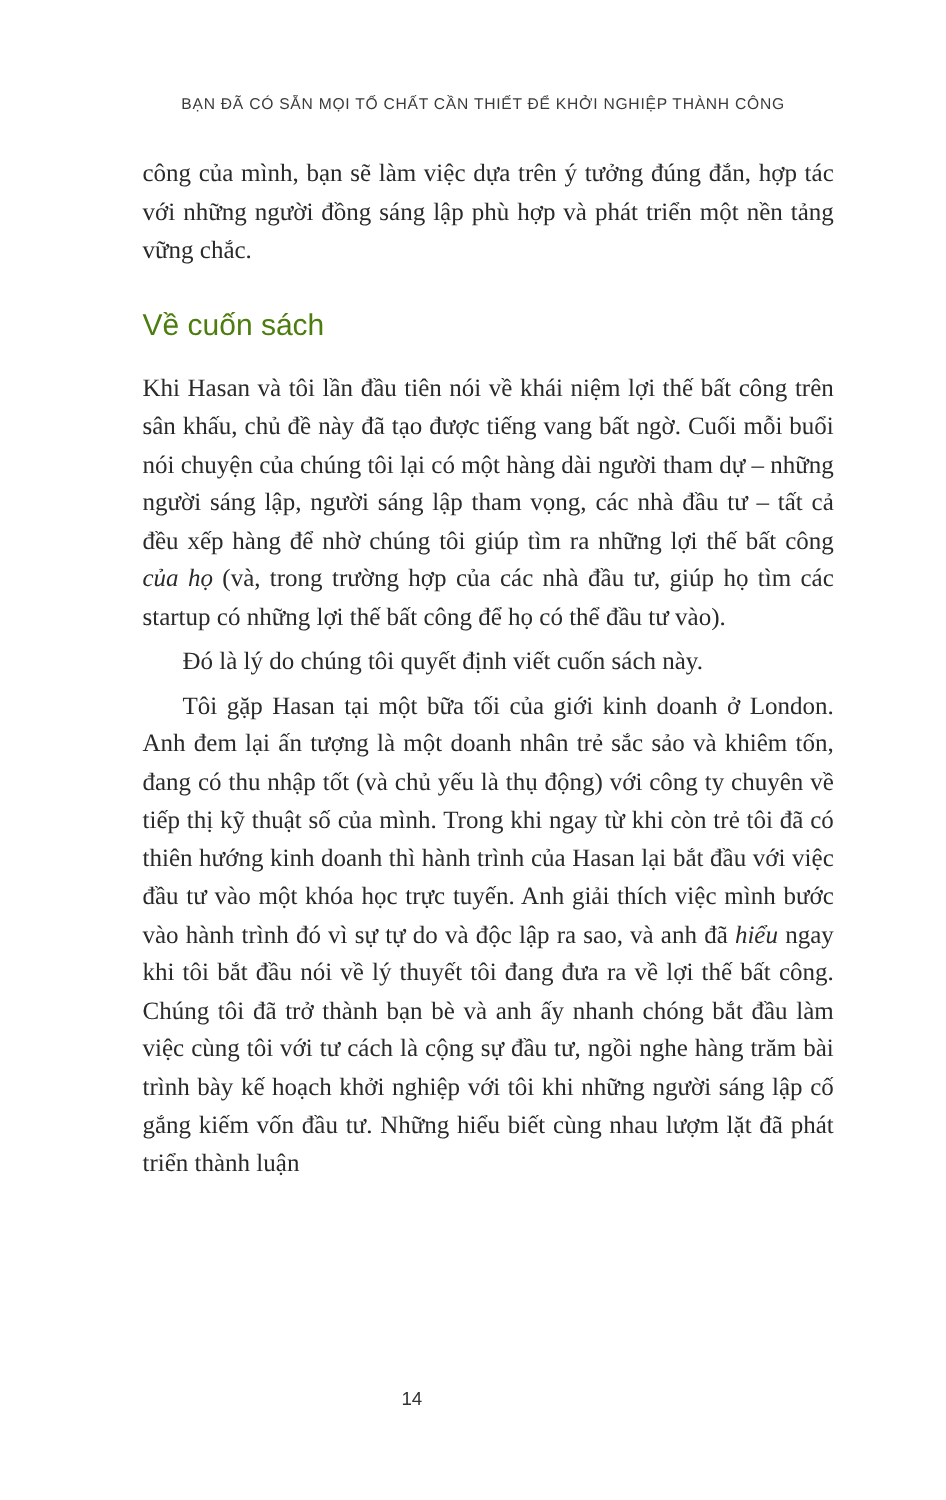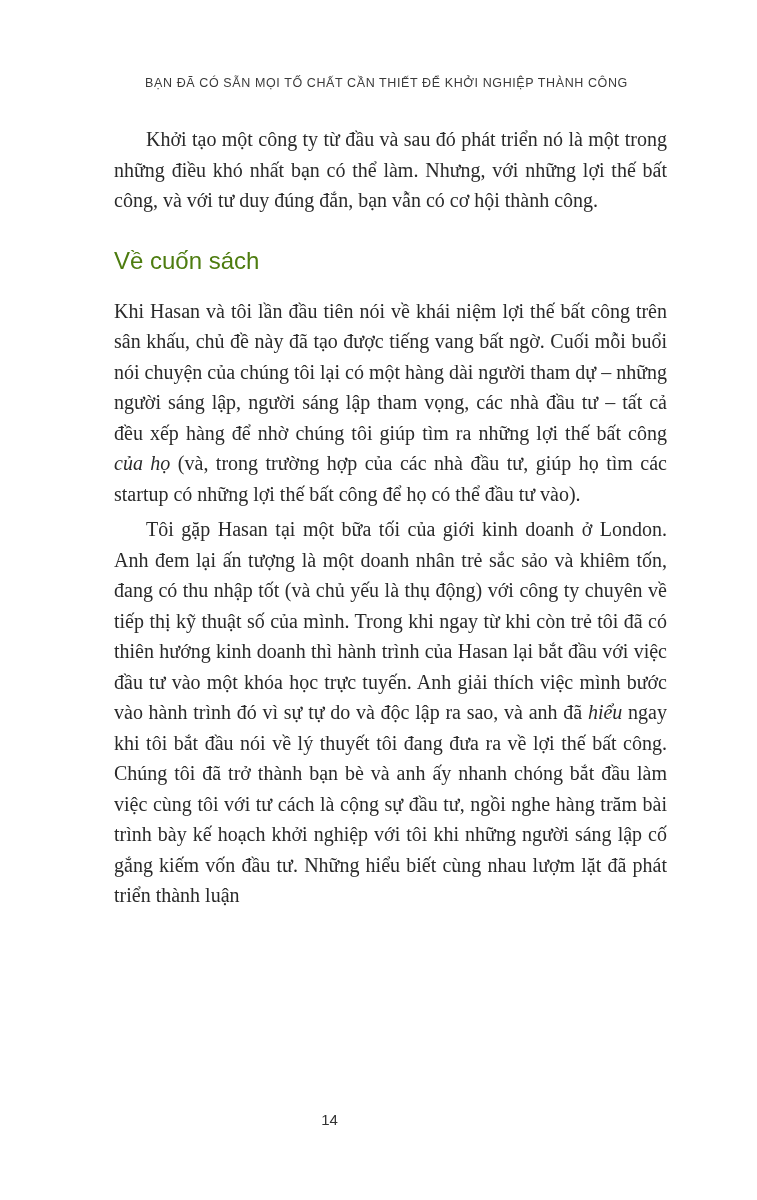--- a/index.html
+++ b/index.html
@@ -64,23 +64,24 @@
       color: #333333;
     }
     em { }
   </style>
 </head>
 <body>
 
 <div class="running-header">BẠN ĐÃ CÓ SẴN MỌI TỐ CHẤT CẦN THIẾT ĐỂ KHỞI NGHIỆP THÀNH CÔNG</div>
 
 <div class="content">
-  <p class="indent">Khởi tạo một công ty từ đầu và sau đó phát triển nó là một trong những điều khó nhất bạn có thể làm. Nhưng, với những lợi thế bất công, và với tư duy đúng đắn, bạn vẫn có cơ hội thành công.</p>
+  <p>công của mình, bạn sẽ làm việc dựa trên ý tưởng đúng đắn, hợp tác với những người đồng sáng lập phù hợp và phát triển một nền tảng vững chắc.</p>
 
   <h2 class="section-heading">Về cuốn sách</h2>
 
   <p><span>Khi Hasan và tôi lần đầu tiên nói về khái niệm lợi thế bất công trên sân khấu, chủ đề này đã tạo được tiếng vang bất ngờ. Cuối mỗi buổi nói chuyện của chúng tôi lại có một hàng dài người tham dự – những người sáng lập, người sáng lập tham vọng, các nhà đầu tư – tất cả đều xếp hàng để nhờ chúng tôi giúp tìm ra những lợi thế bất công </span><em>của họ</em><span> (và, trong trường hợp của các nhà đầu tư, giúp họ tìm các startup có những lợi thế bất công để họ có thể đầu tư vào).</span></p>
 
+  <p class="indent">Đó là lý do chúng tôi quyết định viết cuốn sách này.</p>
 
   <p class="indent"><span>Tôi gặp Hasan tại một bữa tối của giới kinh doanh ở London. Anh đem lại ấn tượng là một doanh nhân trẻ sắc sảo và khiêm tốn, đang có thu nhập tốt (và chủ yếu là thụ động) với công ty chuyên về tiếp thị kỹ thuật số của mình. Trong khi ngay từ khi còn trẻ tôi đã có thiên hướng kinh doanh thì hành trình của Hasan lại bắt đầu với việc đầu tư vào một khóa học trực tuyến. Anh giải thích việc mình bước vào hành trình đó vì sự tự do và độc lập ra sao, và anh đã </span><em>hiểu</em><span> ngay khi tôi bắt đầu nói về lý thuyết tôi đang đưa ra về lợi thế bất công. Chúng tôi đã trở thành bạn bè và anh ấy nhanh chóng bắt đầu làm việc cùng tôi với tư cách là cộng sự đầu tư, ngồi nghe hàng trăm bài trình bày kế hoạch khởi nghiệp với tôi khi những người sáng lập cố gắng kiếm vốn đầu tư. Những hiểu biết cùng nhau lượm lặt đã phát triển thành luận</span></p>
 </div>
 
 <div class="page-number">14</div>
 
 </body></html>

